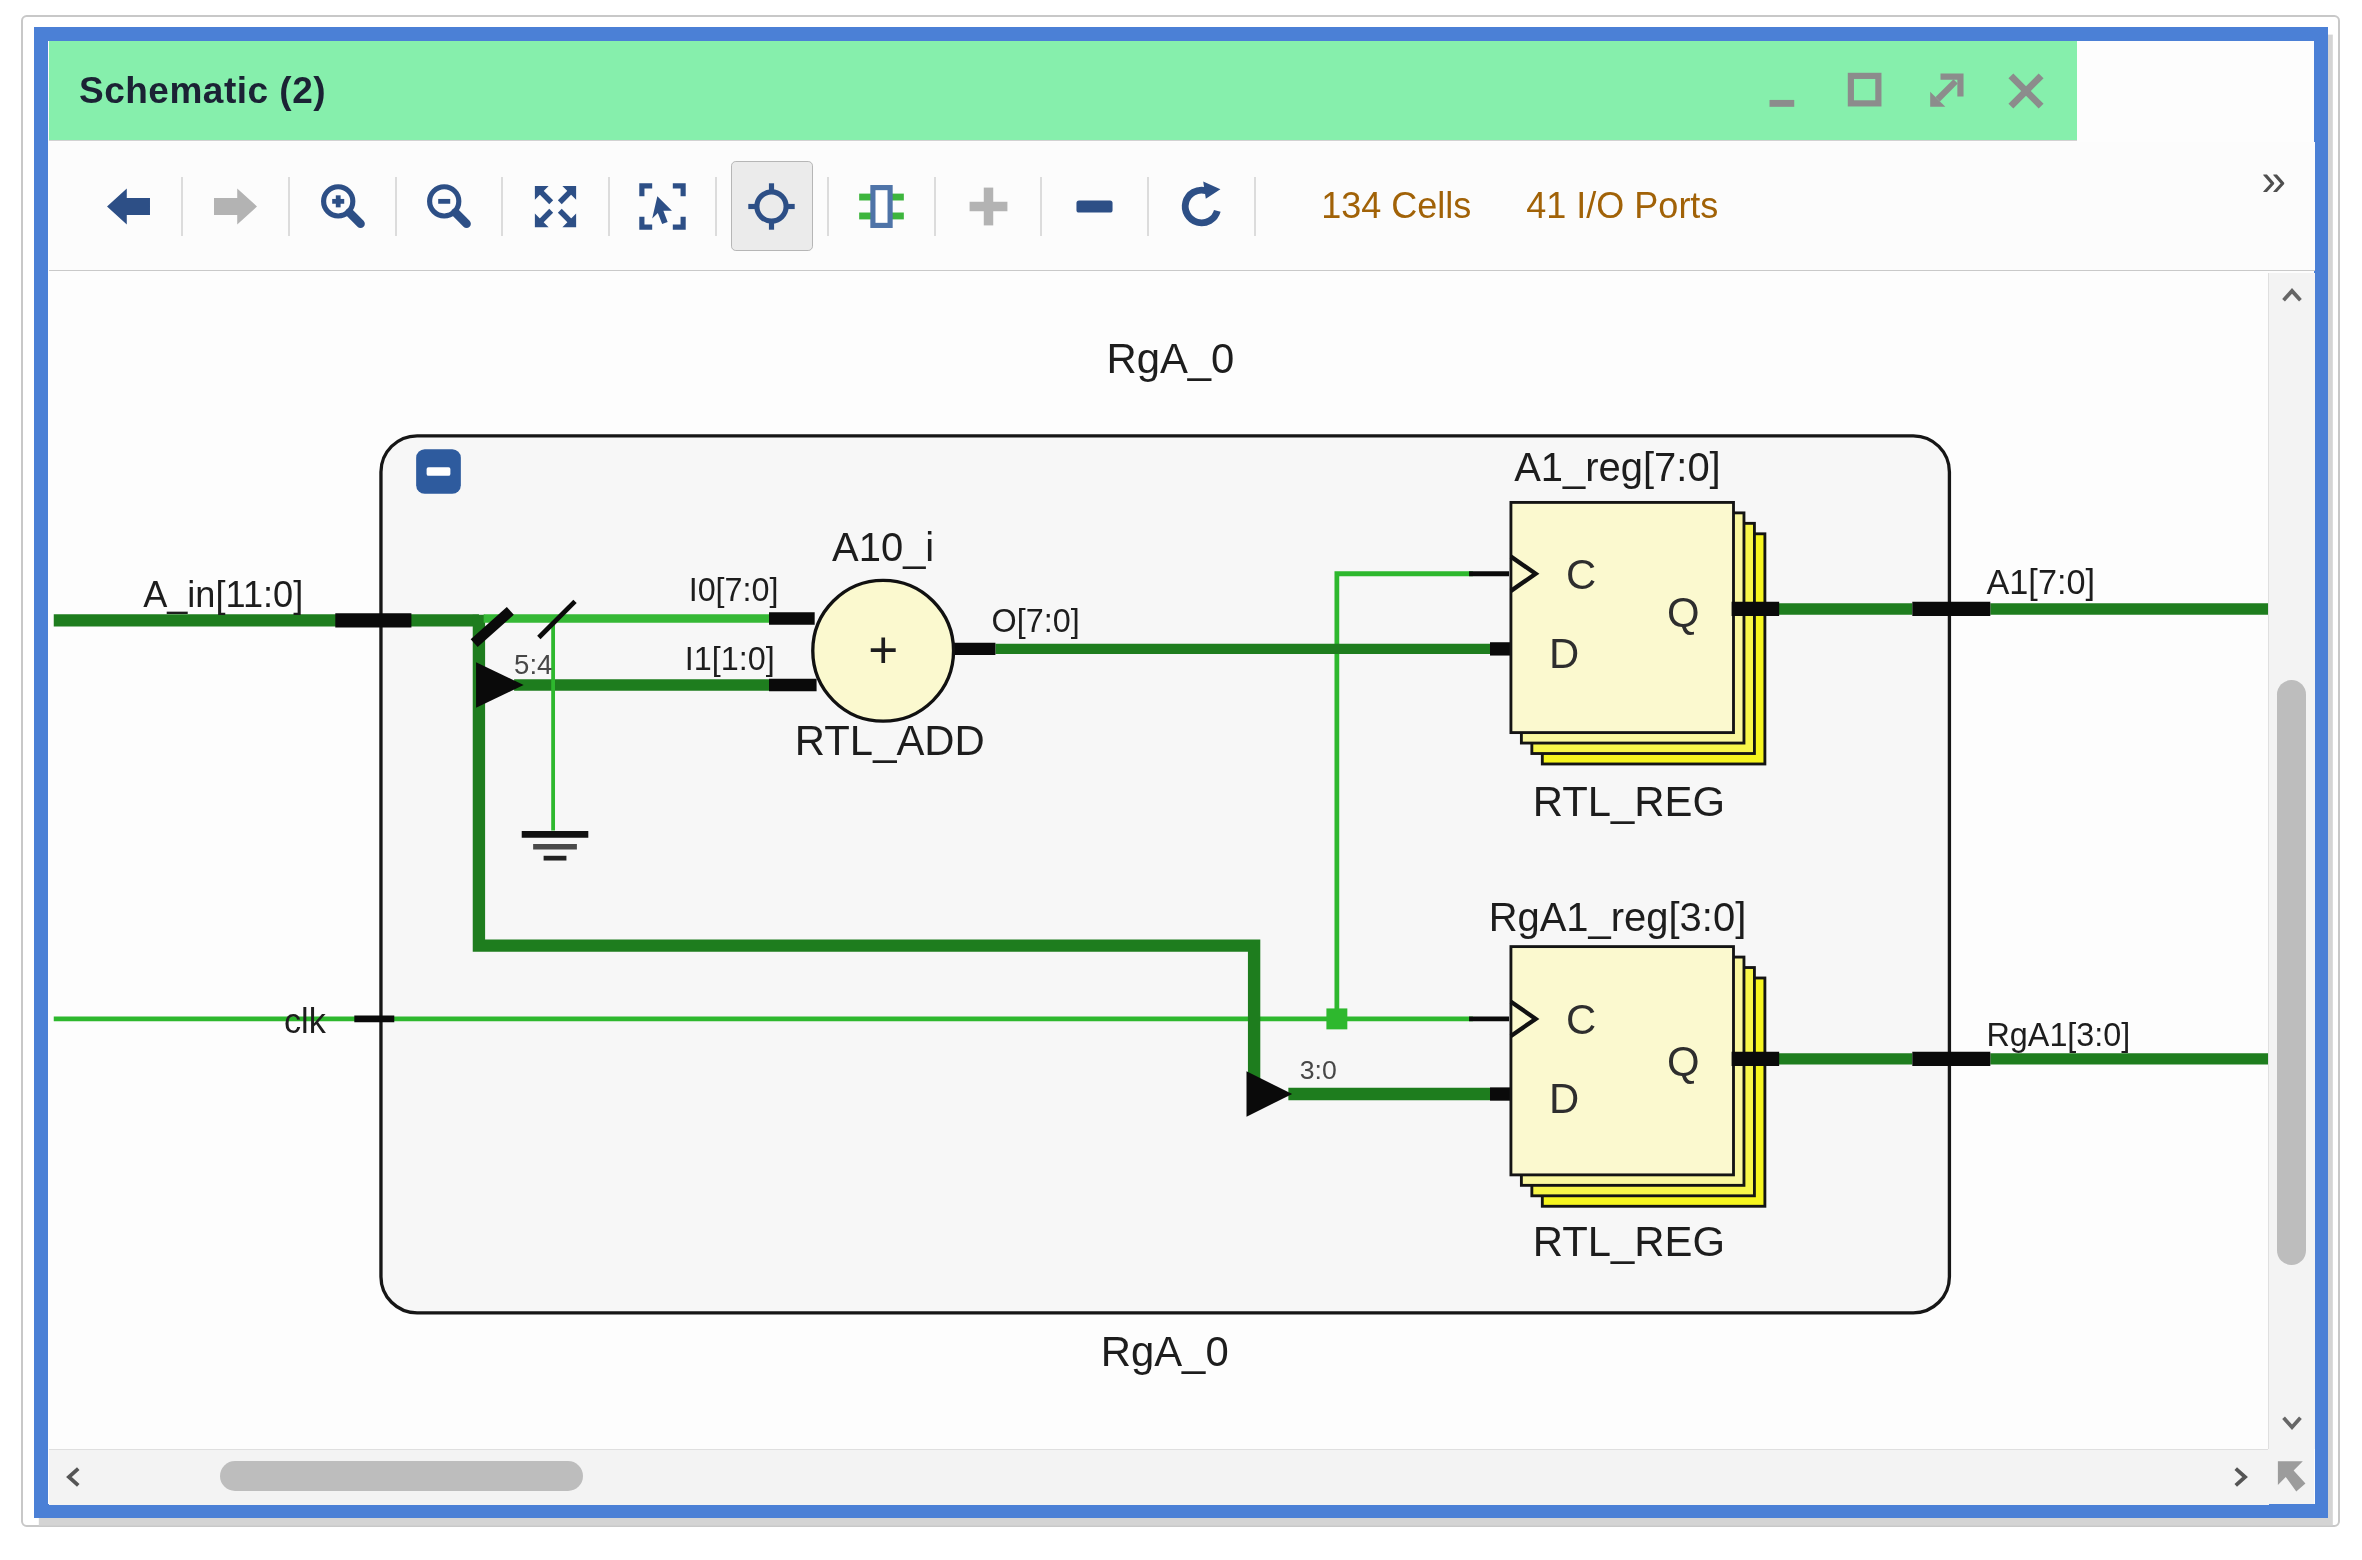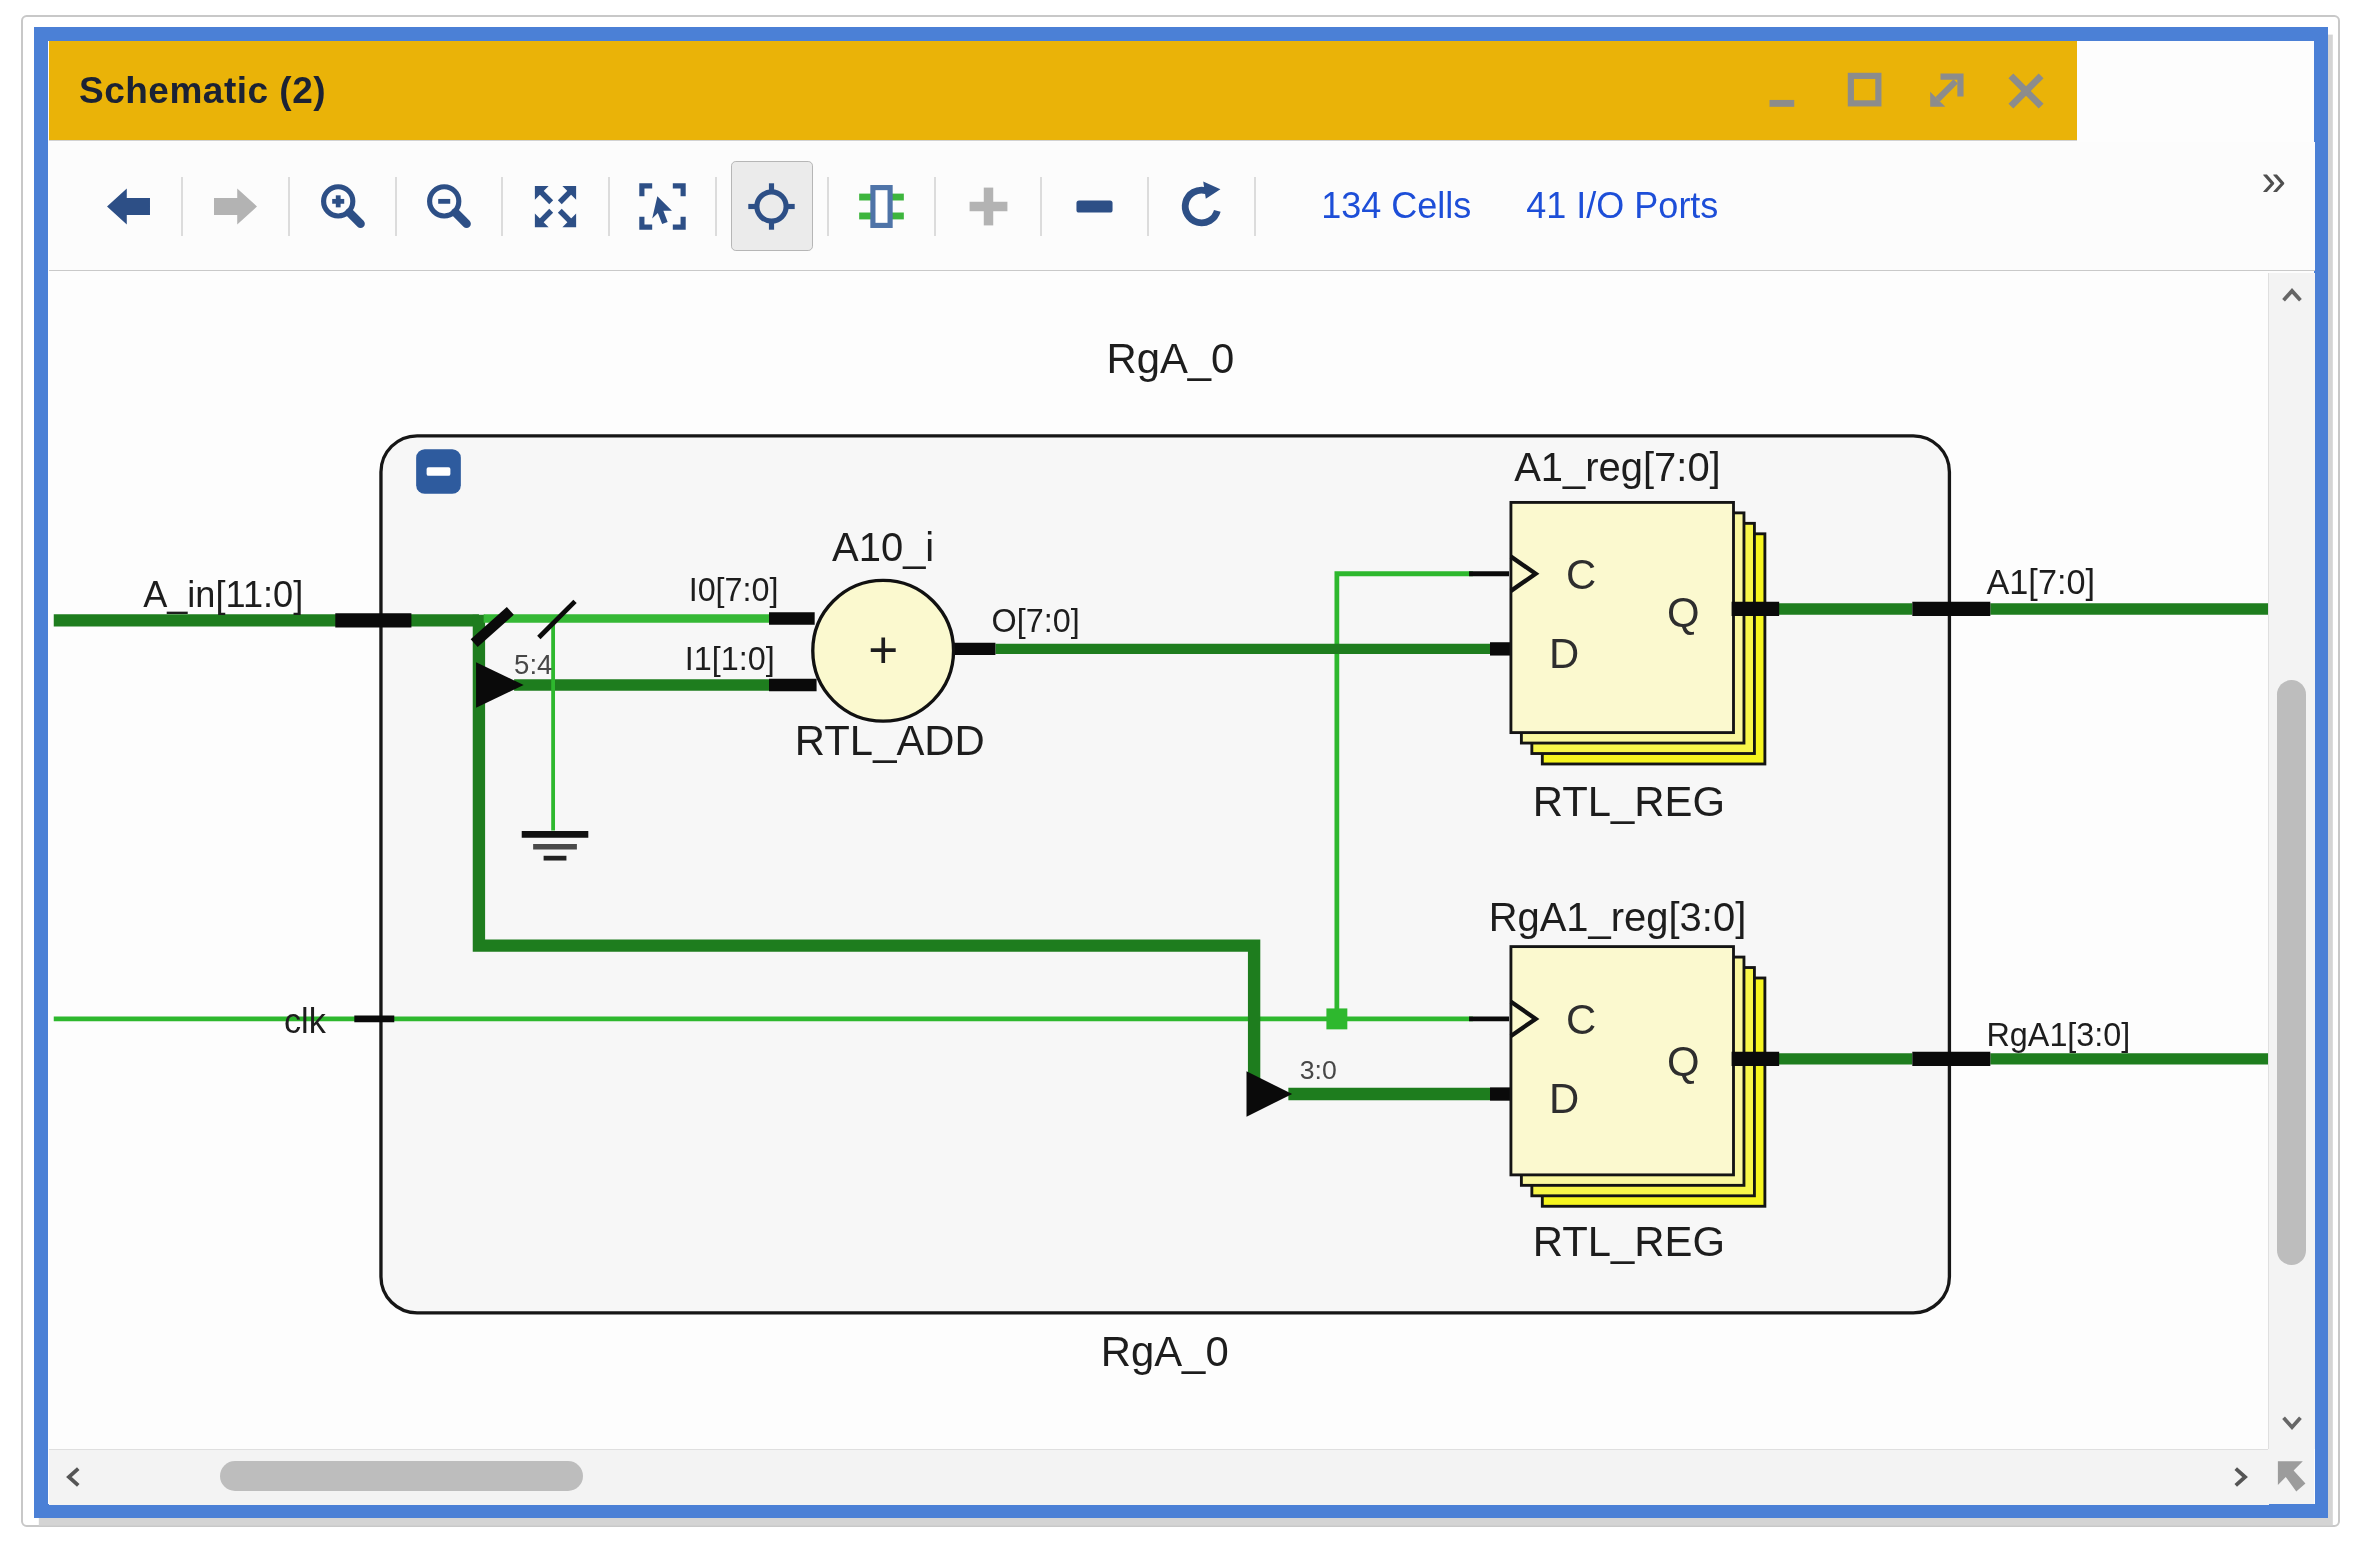--- a/index.html
+++ b/index.html
@@ -3,31 +3,31 @@
 <meta charset="utf-8">
 <style>
   html,body{margin:0;padding:0;background:#ffffff;}
   #root{position:relative;width:2363px;height:1561px;background:#ffffff;overflow:hidden;
         font-family:"Liberation Sans",sans-serif;}
   .outer-frame{position:absolute;left:21px;top:15px;width:2315px;height:1508px;
         border:2.9px solid #c8c8c8;border-radius:5.7px;background:#ffffff;}
   .win{position:absolute;left:34px;top:27px;width:2266px;height:1463px;
        border:14.3px solid #4b80d6;background:#fdfdfd;box-shadow:4.8px 7.6px 0 #d4d4d4;}
   
-  .titlebar{position:absolute;left:49px;top:41px;width:2028px;height:99px;background:#eab308;
+  .titlebar{position:absolute;left:49px;top:41px;width:2028px;height:99px;background:#86efac;
             border-bottom:1.9px solid #d2d2d2;display:flex;align-items:center;}
   .title{font-size:37px;font-weight:bold;color:#1b2234;margin-left:30px;letter-spacing:0.5px;}
   .winbtns{margin-left:auto;display:flex;align-items:center;gap:32px;margin-right:27px;}
   .winbtn{width:48px;height:48px;display:flex;align-items:center;justify-content:center;}
   .toolbar{position:absolute;left:49px;top:142px;width:2266px;height:129px;background:#fcfcfc;
            border-bottom:1.9px solid #c9c9c9;display:flex;align-items:center;padding-left:38px;box-sizing:border-box;}
   .tb-btn{width:59px;height:59px;display:flex;align-items:center;justify-content:center;margin:0 12.4px;}
   .tb-btn.pressed{border:1.9px solid #b6b6b6;background:#ebebeb;border-radius:4.8px;width:80px;height:88px;margin:0 3.8px;}
   .tb-sep{width:1.9px;height:59px;background:#dcdcdc;margin:0 10.5px;}
-  .tb-link{font-size:36px;color:#1d4ed8;margin-left:55px;white-space:nowrap;}
+  .tb-link{font-size:36px;color:#a16207;margin-left:55px;white-space:nowrap;}
   .tb-overflow{position:absolute;right:32px;top:13.3px;font-size:44px;color:#4f4f4f;letter-spacing:-2.9px;}
   .canvas{position:absolute;left:49px;top:273px;width:2266px;height:1231px;background:#fdfdfd;}
   .schsvg{position:absolute;left:49px;top:273px;}
   .vtrack{position:absolute;left:2268px;top:273px;width:46px;height:1176px;background:#f3f3f3;
           border-left:1px solid #dfdfdf;}
   .vthumb{position:absolute;left:7.6px;top:407px;width:29.5px;height:585px;background:#bdbdbd;border-radius:15px;}
   .htrack{position:absolute;left:49px;top:1449px;width:2220px;height:55px;background:#f3f3f3;
           border-top:1px solid #dfdfdf;}
   .hthumb{position:absolute;left:171px;top:11.4px;width:363px;height:29.5px;background:#bdbdbd;border-radius:15px;}
   .scorner{position:absolute;left:2268px;top:1449px;width:46px;height:55px;background:#f3f3f3;

